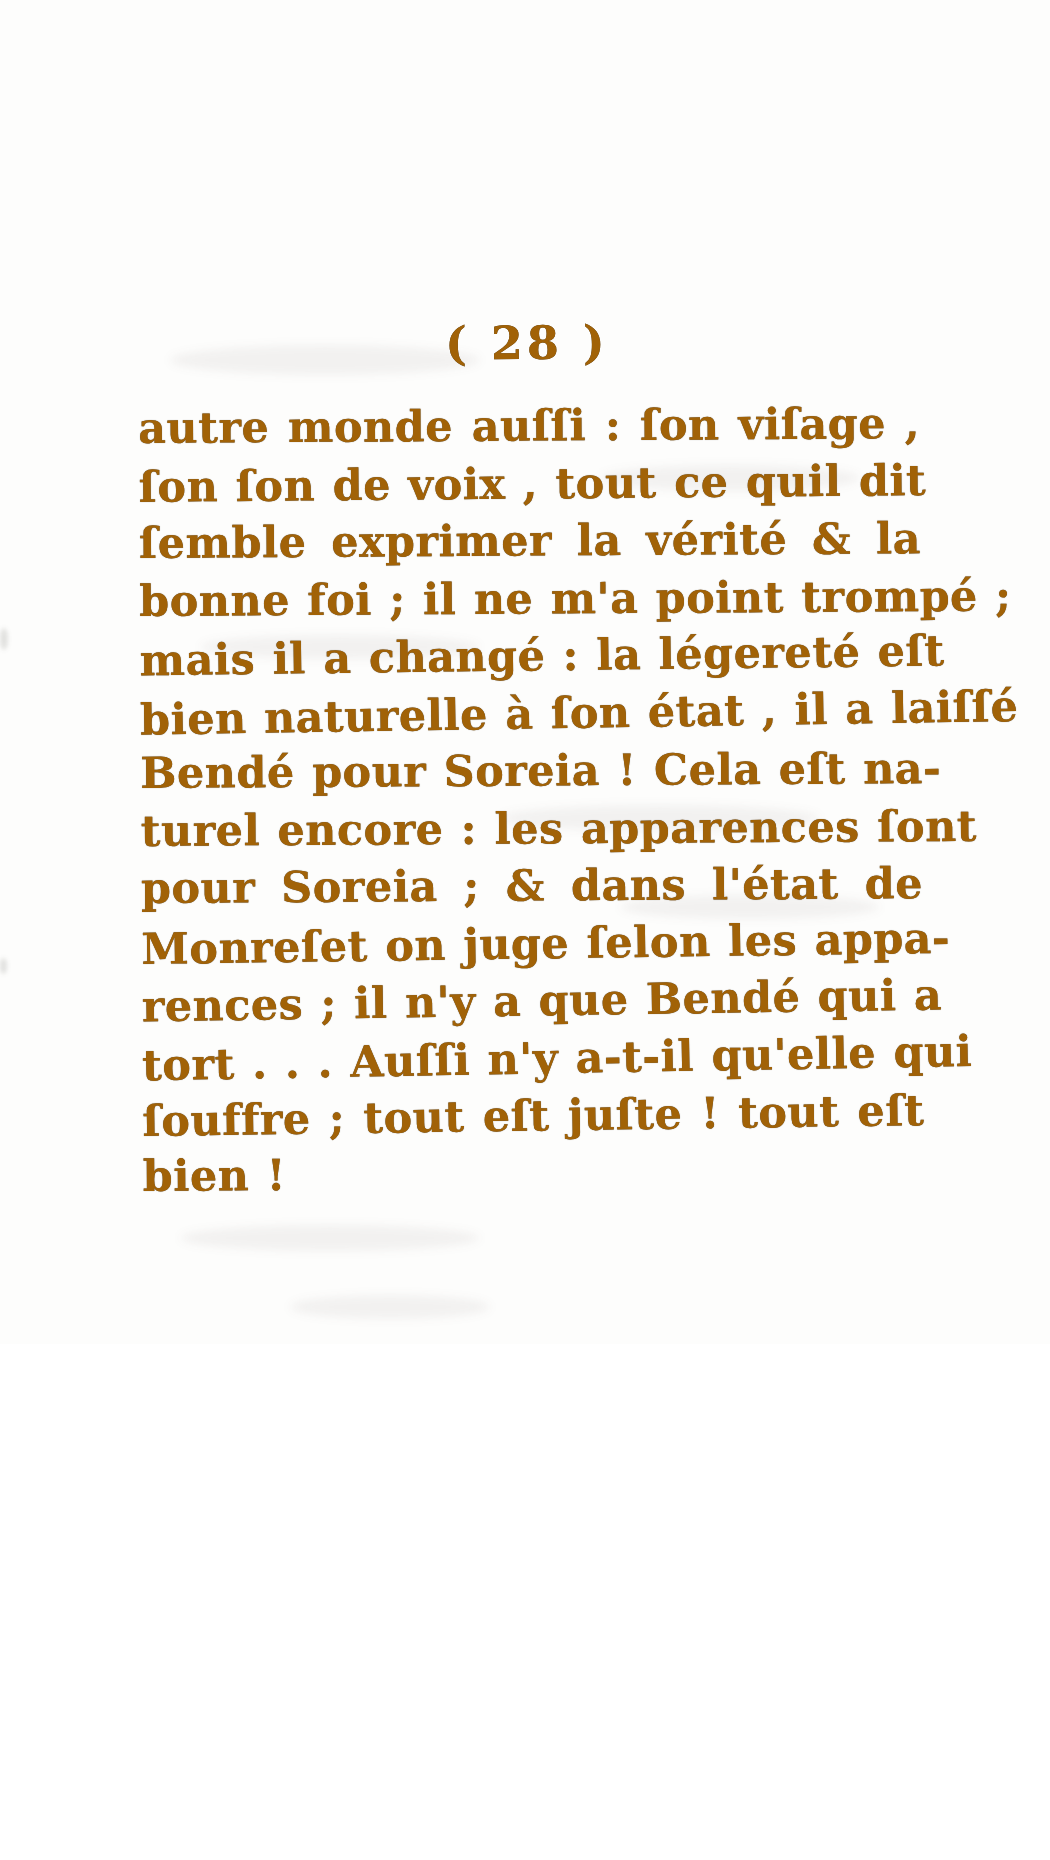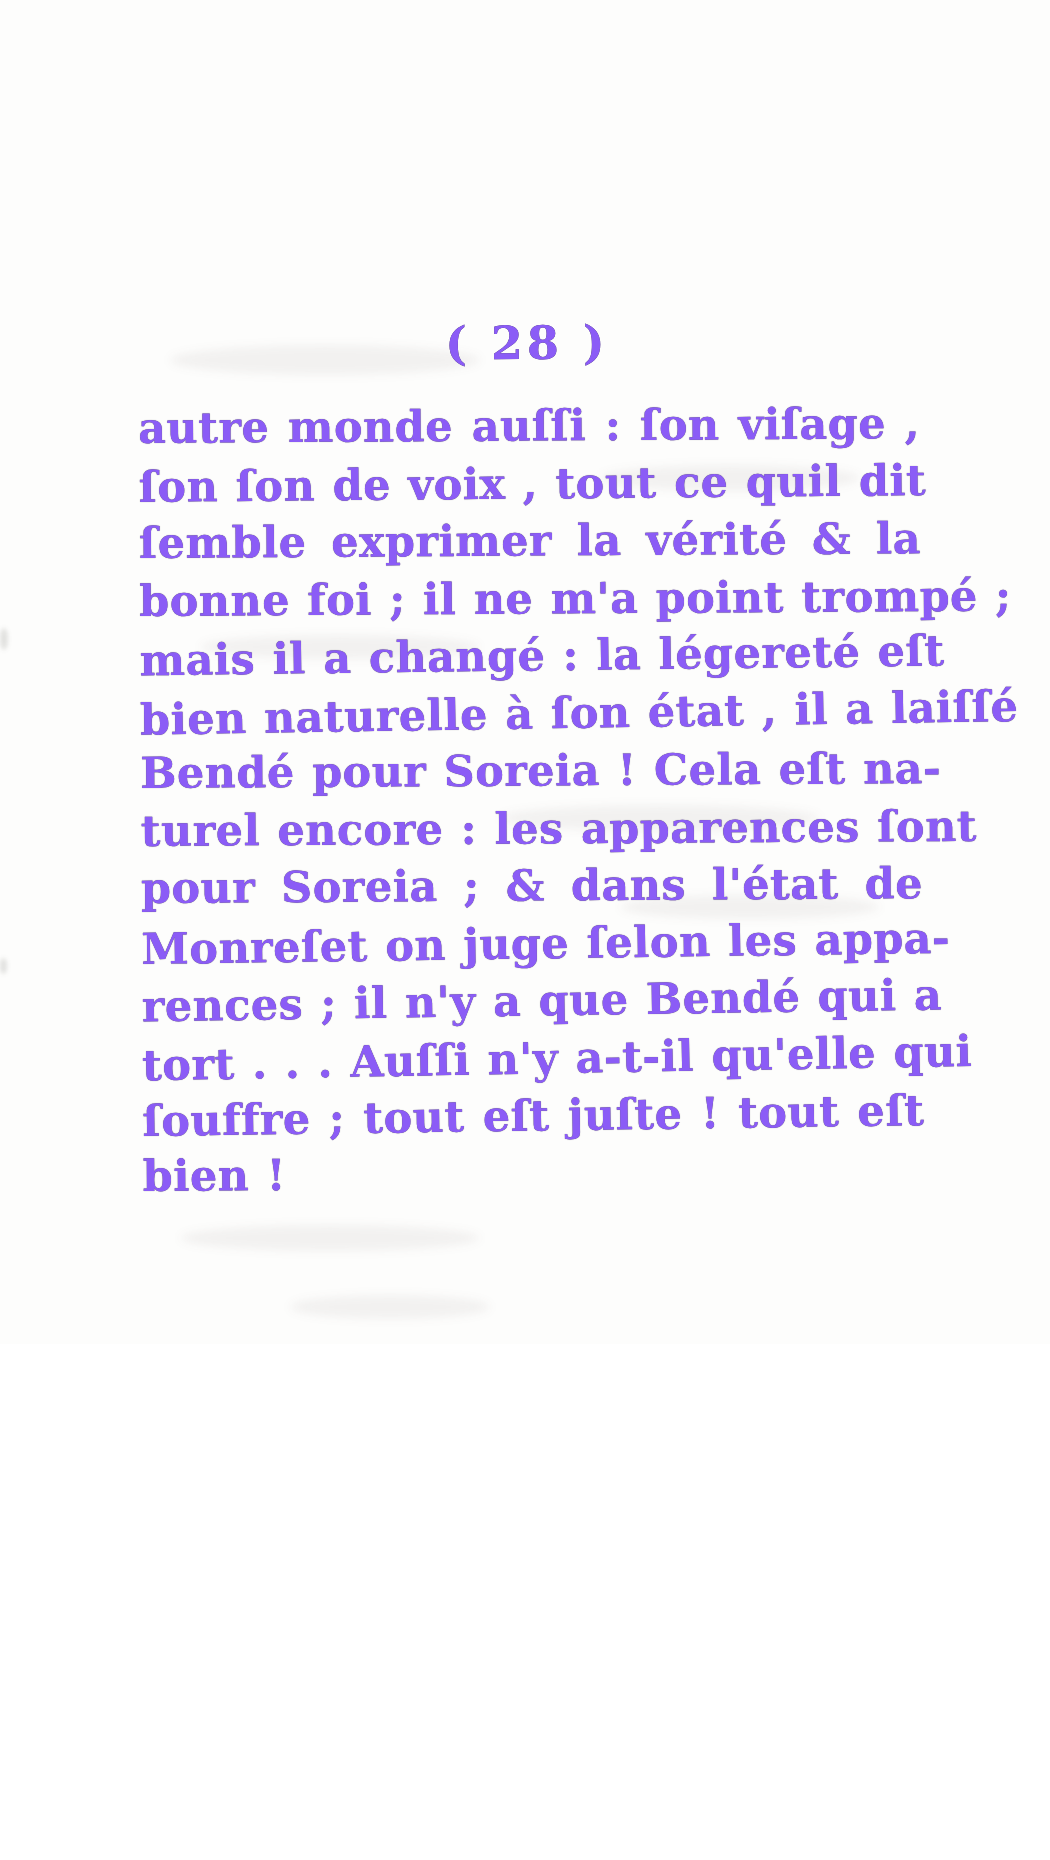--- a/index.html
+++ b/index.html
@@ -2,21 +2,21 @@
 <html><head>
 <meta charset="utf-8">
 <style>
   html, body { margin: 0; padding: 0; background: #ffffff; }
   .page {
     position: relative;
     width: 1050px;
     height: 1344px;
     background: #fdfdfc;
     overflow: hidden;
-    color: #8b5cf6;
+    color: #a16207;
     font-family: "DejaVu Serif", "Liberation Serif", serif;
   }
   .pagenum {
     position: absolute;
     top: 316px; left: 136px; width: 782px;
     text-align: center;
     font-size: 46px;
     font-weight: bold;
     letter-spacing: 4px;
     transform: rotate(-0.4deg);

